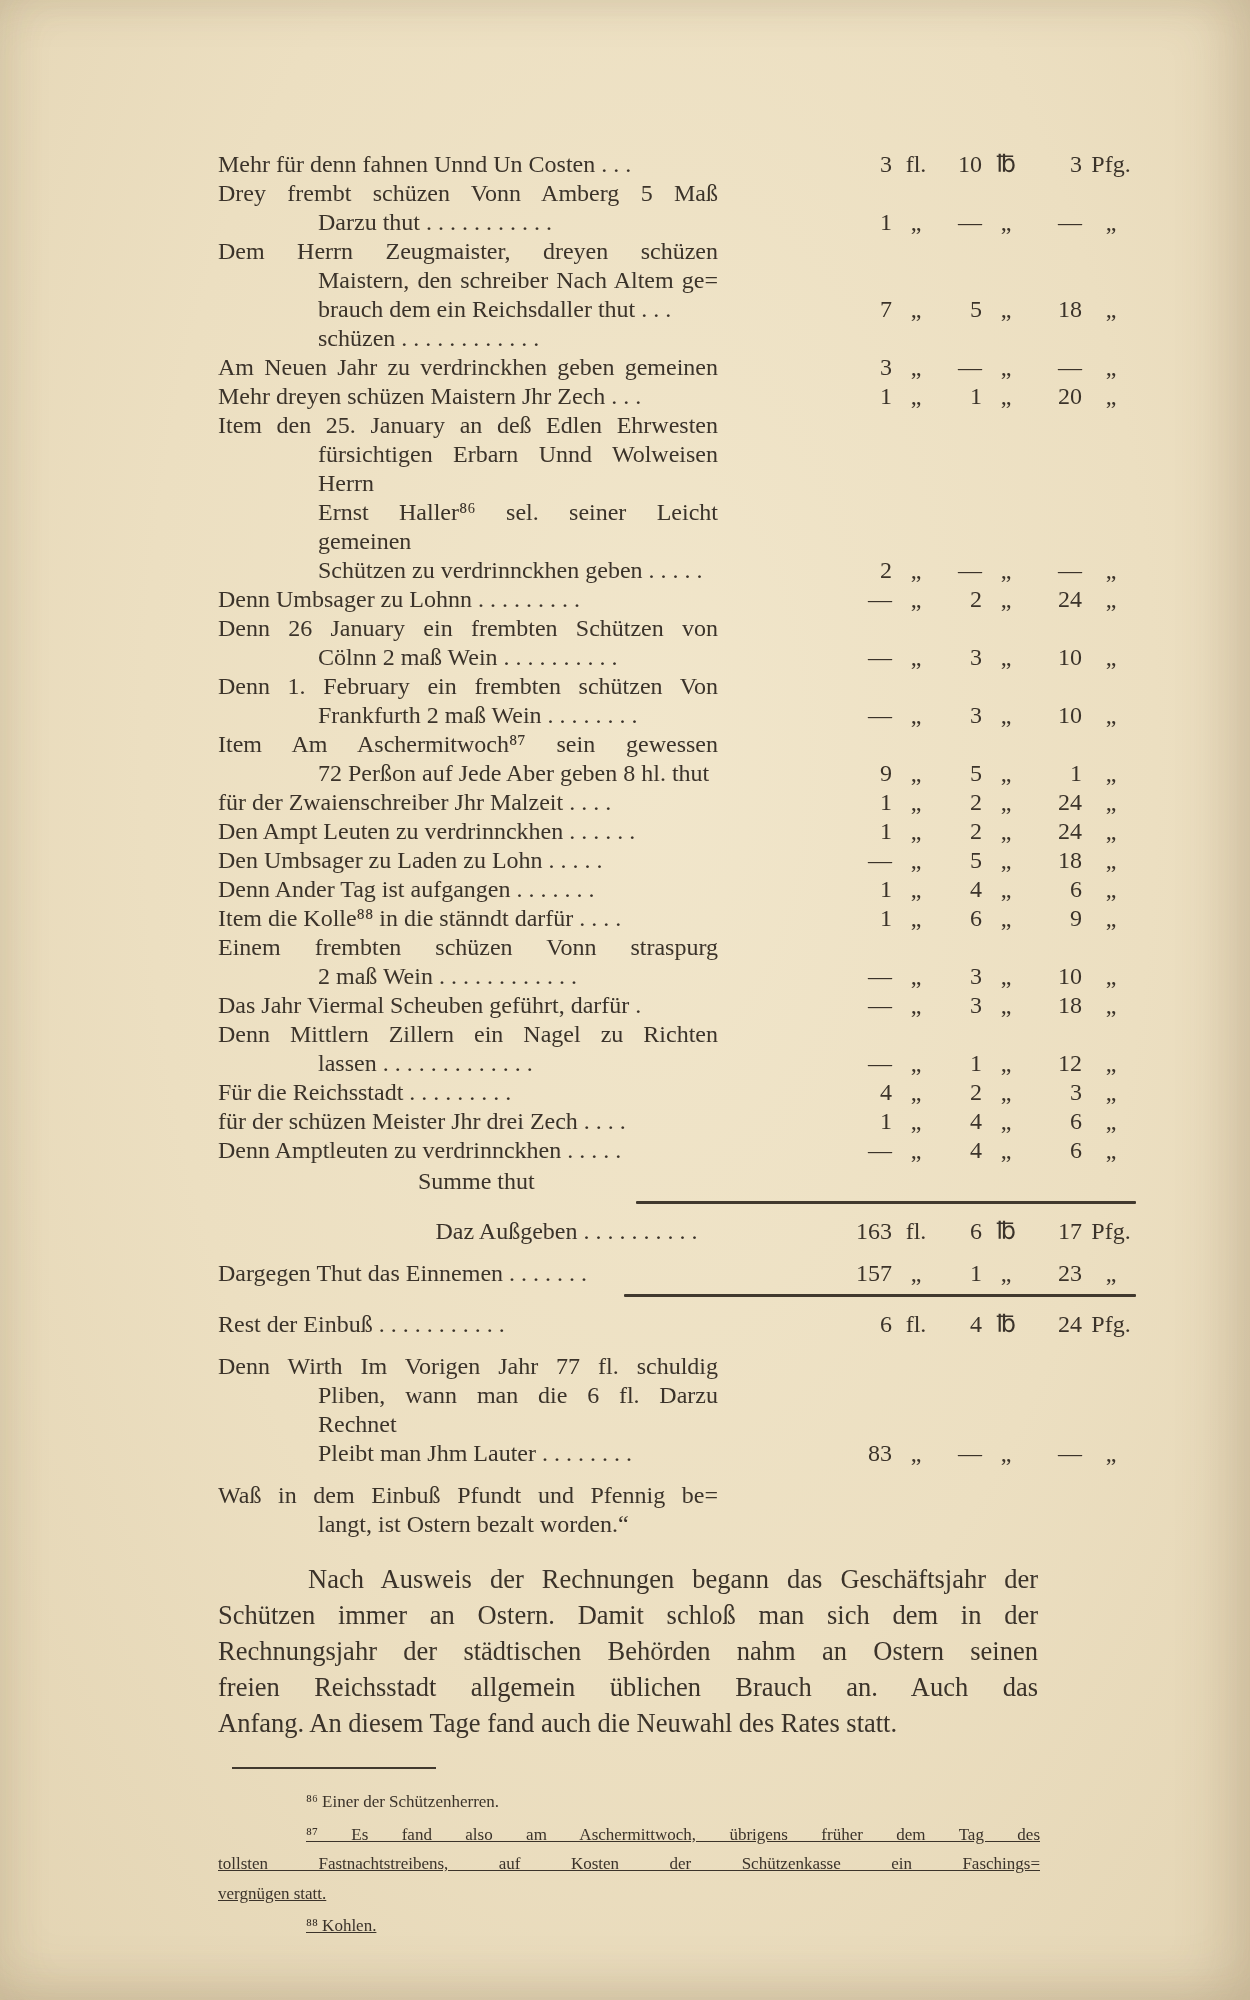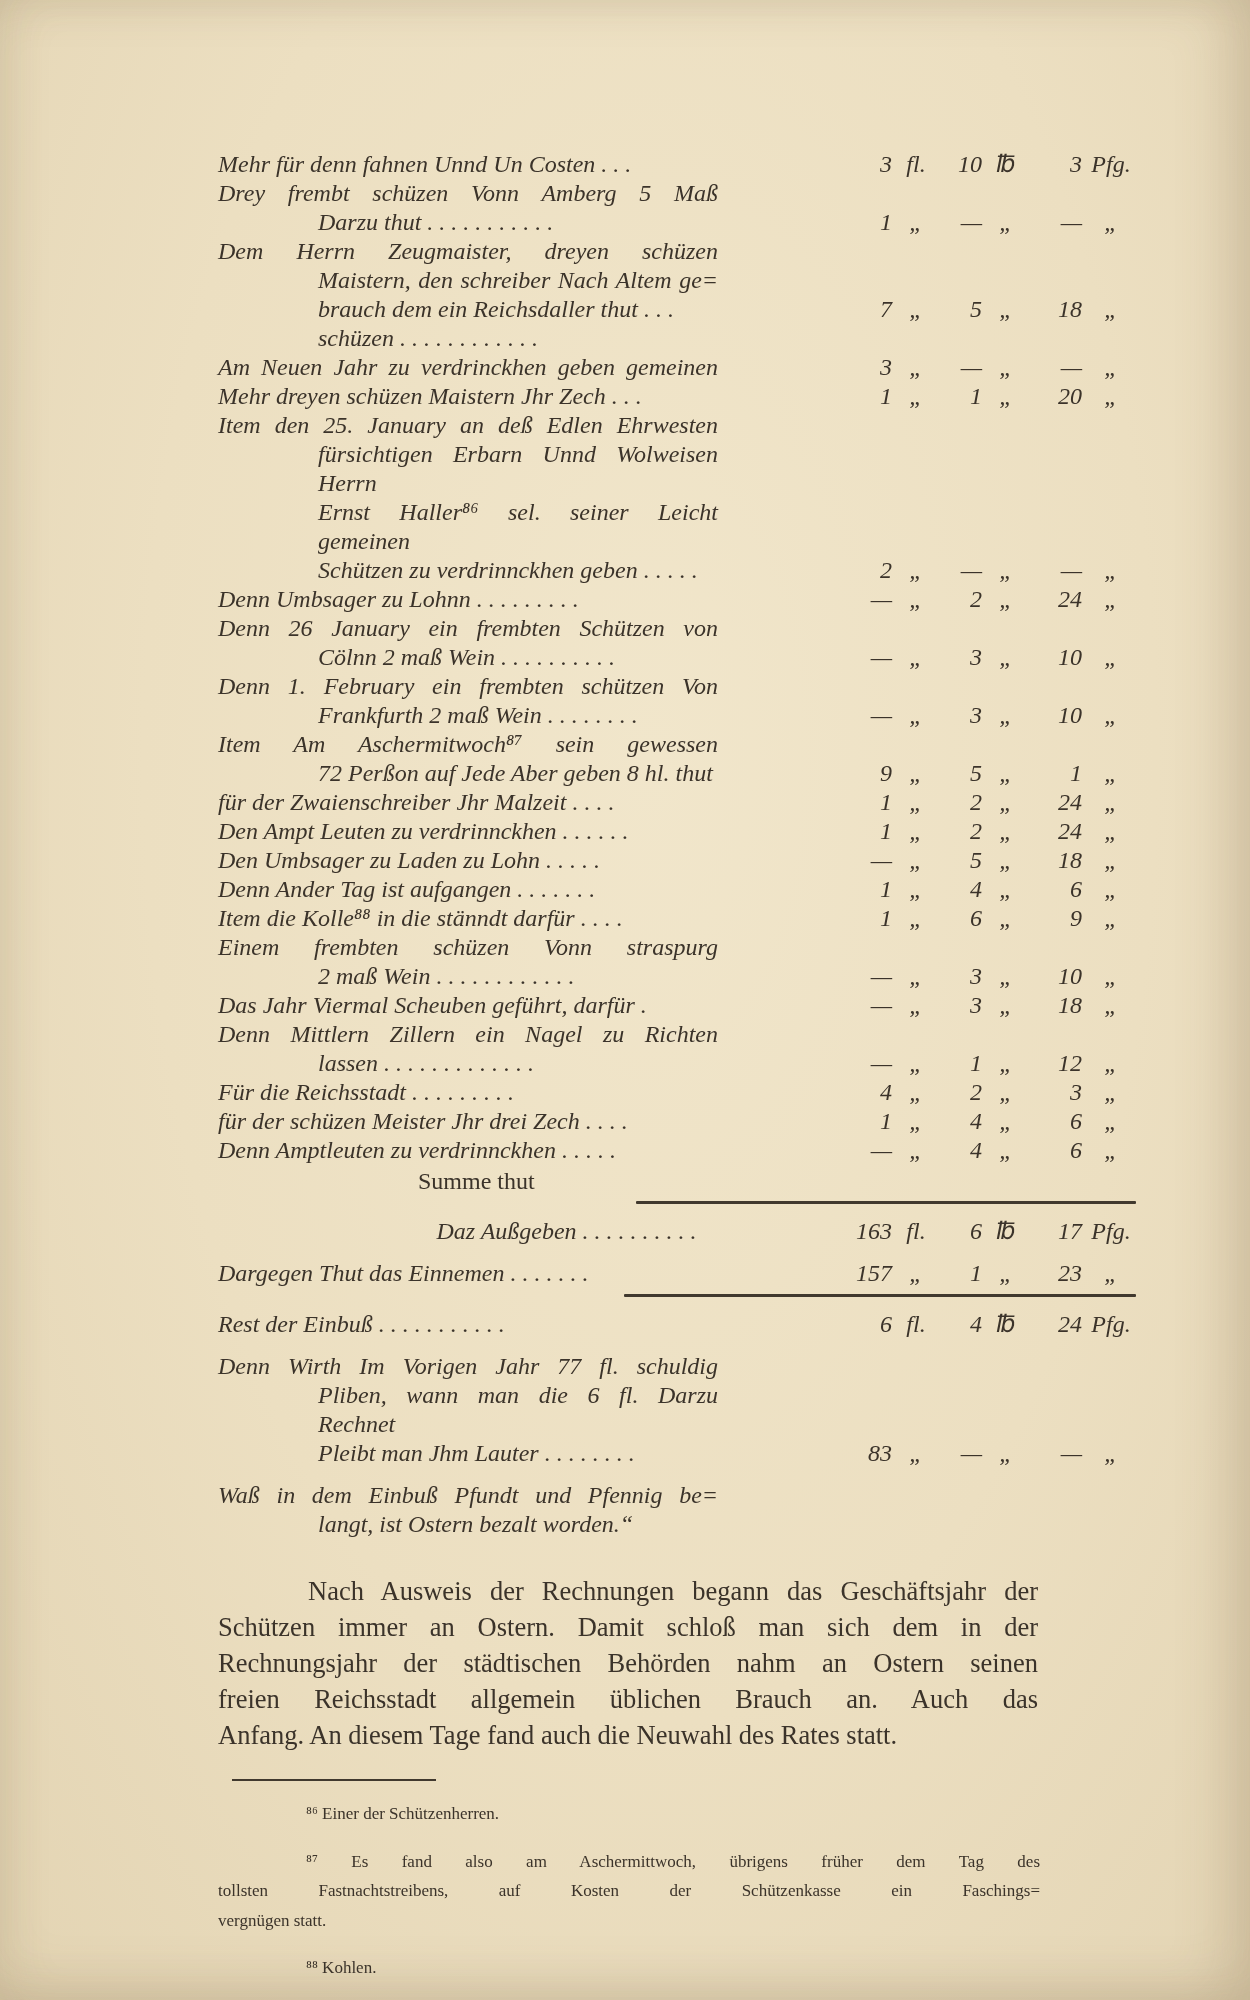--- a/index.html
+++ b/index.html
@@ -10,41 +10,41 @@
     box-shadow:inset -28px 0 50px rgba(120,95,60,.16), inset 18px 0 40px rgba(120,95,60,.07), inset 0 -24px 50px rgba(120,95,60,.08);
     color:#3b332a;
     font-family:"Liberation Serif","DejaVu Serif","DejaVu Sans",serif;
     overflow:hidden;
   }
   .content{position:absolute;left:218px;top:150px;width:922px;}
   .line{font-size:24px;line-height:29px;white-space:normal;}
   .line.i1{padding-left:100px;}
   .line.i2{padding-left:197px;text-align:center;}
   .line.j{text-align:justify;text-align-last:justify;}
-  .entry{position:relative;font-style:italic;}
+  .entry{position:relative;}
   .desc{width:500px;}
   .amounts{
     position:absolute;right:0;bottom:0;width:453px;
     display:grid;grid-template-columns:205px 48px 42px 48px 52px 58px;
     font-size:24px;line-height:29px;
   }
   .amounts .v{text-align:right;}
   .amounts .u{text-align:center;}
   .sumlabel{padding-left:200px;margin-top:2px;}
   .rule{height:3px;background:#41392e;border-radius:1px;}
   .rule-sum{width:500px;margin:5px 0 4px 418px;}
   .rule-in{width:512px;margin:6px 0 2px 406px;}
   .sumrow{margin-top:13px;}
-  .bodypara{margin-top:34px;width:820px;}
+  .bodypara{margin-top:22px;width:820px;}
   .bodypara .line{font-size:26.5px;line-height:36px;}
   .fnsep{width:204px;height:2px;background:#41392e;margin:26px 0 18px 14px;}
   .footnote{width:822px;}
   .footnote .line{font-size:17px;line-height:29.5px;}
   .footnote .line.i1{padding-left:88px;}
-  .footnote + .footnote{margin-top:18px;}
+  .footnote + .footnote{margin-top:3px;text-decoration:underline;}
 </style>
 </head>
 <body>
 
 <div class="page">
   <div class="content">
     <div id="ledger">
         <div class="entry">
           <div class="desc">
             <div class="line i0">Mehr für denn fahnen Unnd Un Costen .  .  .</div>

